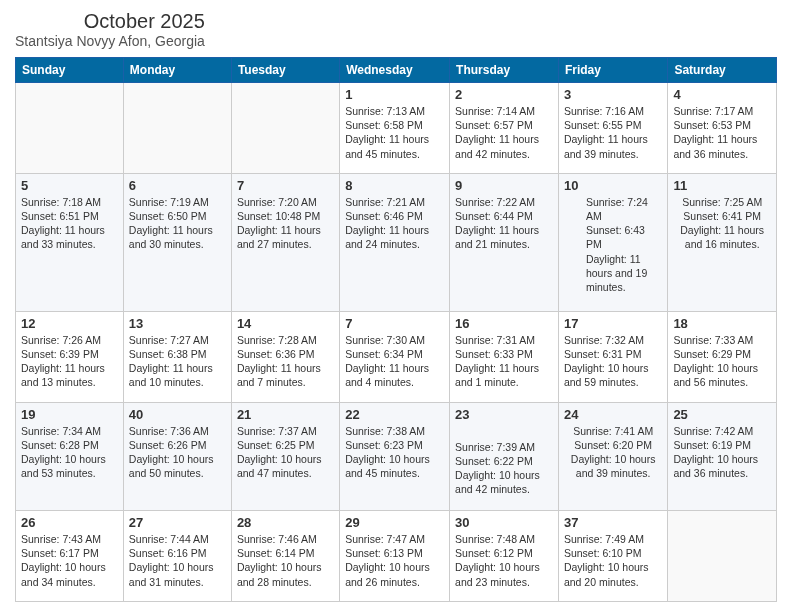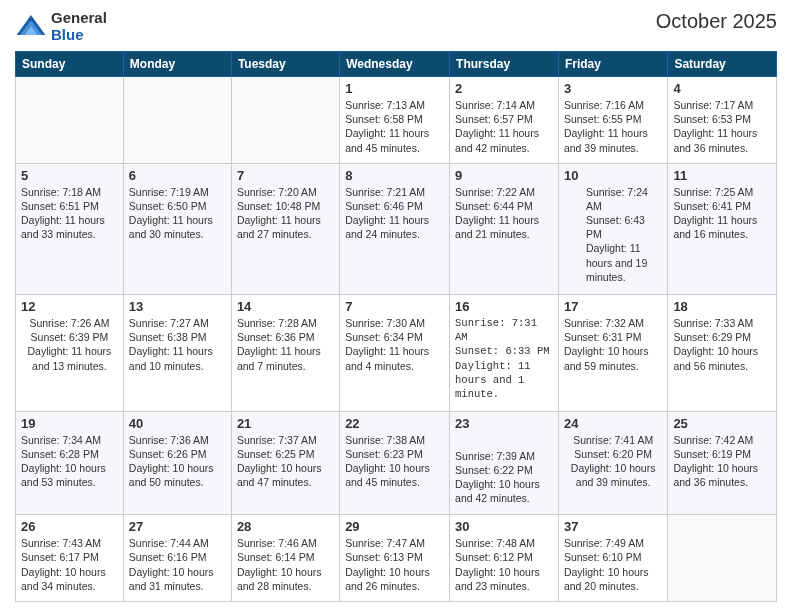--- a/index.html
+++ b/index.html
@@ -59,21 +59,21 @@
       font-size: 14px;
       color: #555;
     }
     .calendar {
       width: 100%;
       border-collapse: collapse;
       flex: 1;
       font-size: 11px;
     }
     .calendar thead th {
-      background-color: #0c4a6e;
+      background-color: #0369a1;
       color: #fff;
       text-align: left;
       padding: 5px 6px;
       font-size: 12px;
       font-weight: bold;
       border: 1px solid #1a5fa8;
     }
     .calendar tbody td {
       border: 1px solid #ccc;
       vertical-align: top;
@@ -99,33 +99,23 @@
     }
     .empty-cell {
       background: #f9f9f9 !important;
     }
   </style>
 </head>
 <body>
 
 <div class="page">
   <div class="header">
-    <div class="logo">
-      <svg class="logo-icon" viewBox="0 0 40 40" xmlns="http://www.w3.org/2000/svg">
-        <polygon points="20,5 38,30 2,30" fill="#1a5fa8"></polygon>
-        <polygon points="20,12 34,30 6,30" fill="#4a90d9"></polygon>
-        <polygon points="20,19 28,30 12,30" fill="#7ab8f5"></polygon>
-      </svg>
-      <div class="logo-text">
-        <span class="logo-general">General</span>
-        <span class="logo-blue">Blue</span>
-      </div>
-    </div>
     <div class="title-area">
       <div class="month-title">October 2025</div>
+      <div class="subtitle">Stantsiya Novyy Afon, Georgia</div>
     </div>
   </div>
 
   <table class="calendar">
     <thead>
       <tr>
         <th>Sunday</th>
         <th>Monday</th>
         <th>Tuesday</th>
         <th>Wednesday</th>
@@ -196,29 +186,29 @@
 Daylight: 11 hours and 21 minutes.</div>
           </td>
           <td>
             <span class="day-number">10</span>
             <div class="day-info" style="white-space: pre-line; margin-left: 22px;">Sunrise: 7:24 AM
 Sunset: 6:43 PM
 Daylight: 11 hours and 19 minutes.</div>
           </td>
           <td>
             <span class="day-number">11</span>
-            <div class="day-info" style="white-space: pre-line;">Sunrise: 7:25 AM
+            <div class="day-info" style="white-space: pre-line; text-align: center;">Sunrise: 7:25 AM
 Sunset: 6:41 PM
 Daylight: 11 hours and 16 minutes.</div>
           </td>
         </tr>
         <tr>
           <td>
             <span class="day-number">12</span>
-            <div class="day-info" style="white-space: pre-line; text-align: center;">Sunrise: 7:26 AM
+            <div class="day-info" style="white-space: pre-line;">Sunrise: 7:26 AM
 Sunset: 6:39 PM
 Daylight: 11 hours and 13 minutes.</div>
           </td>
           <td>
             <span class="day-number">13</span>
             <div class="day-info" style="white-space: pre-line;">Sunrise: 7:27 AM
 Sunset: 6:38 PM
 Daylight: 11 hours and 10 minutes.</div>
           </td>
           <td>
@@ -228,21 +218,21 @@
 Daylight: 11 hours and 7 minutes.</div>
           </td>
           <td>
             <span class="day-number">7</span>
             <div class="day-info" style="white-space: pre-line;">Sunrise: 7:30 AM
 Sunset: 6:34 PM
 Daylight: 11 hours and 4 minutes.</div>
           </td>
           <td>
             <span class="day-number">16</span>
-            <div class="day-info" style="white-space: pre-line; font-family: Liberation Mono, monospace;">Sunrise: 7:31 AM
+            <div class="day-info" style="white-space: pre-line;">Sunrise: 7:31 AM
 Sunset: 6:33 PM
 Daylight: 11 hours and 1 minute.</div>
           </td>
           <td>
             <span class="day-number">17</span>
             <div class="day-info" style="white-space: pre-line;">Sunrise: 7:32 AM
 Sunset: 6:31 PM
 Daylight: 10 hours and 59 minutes.</div>
           </td>
           <td>

